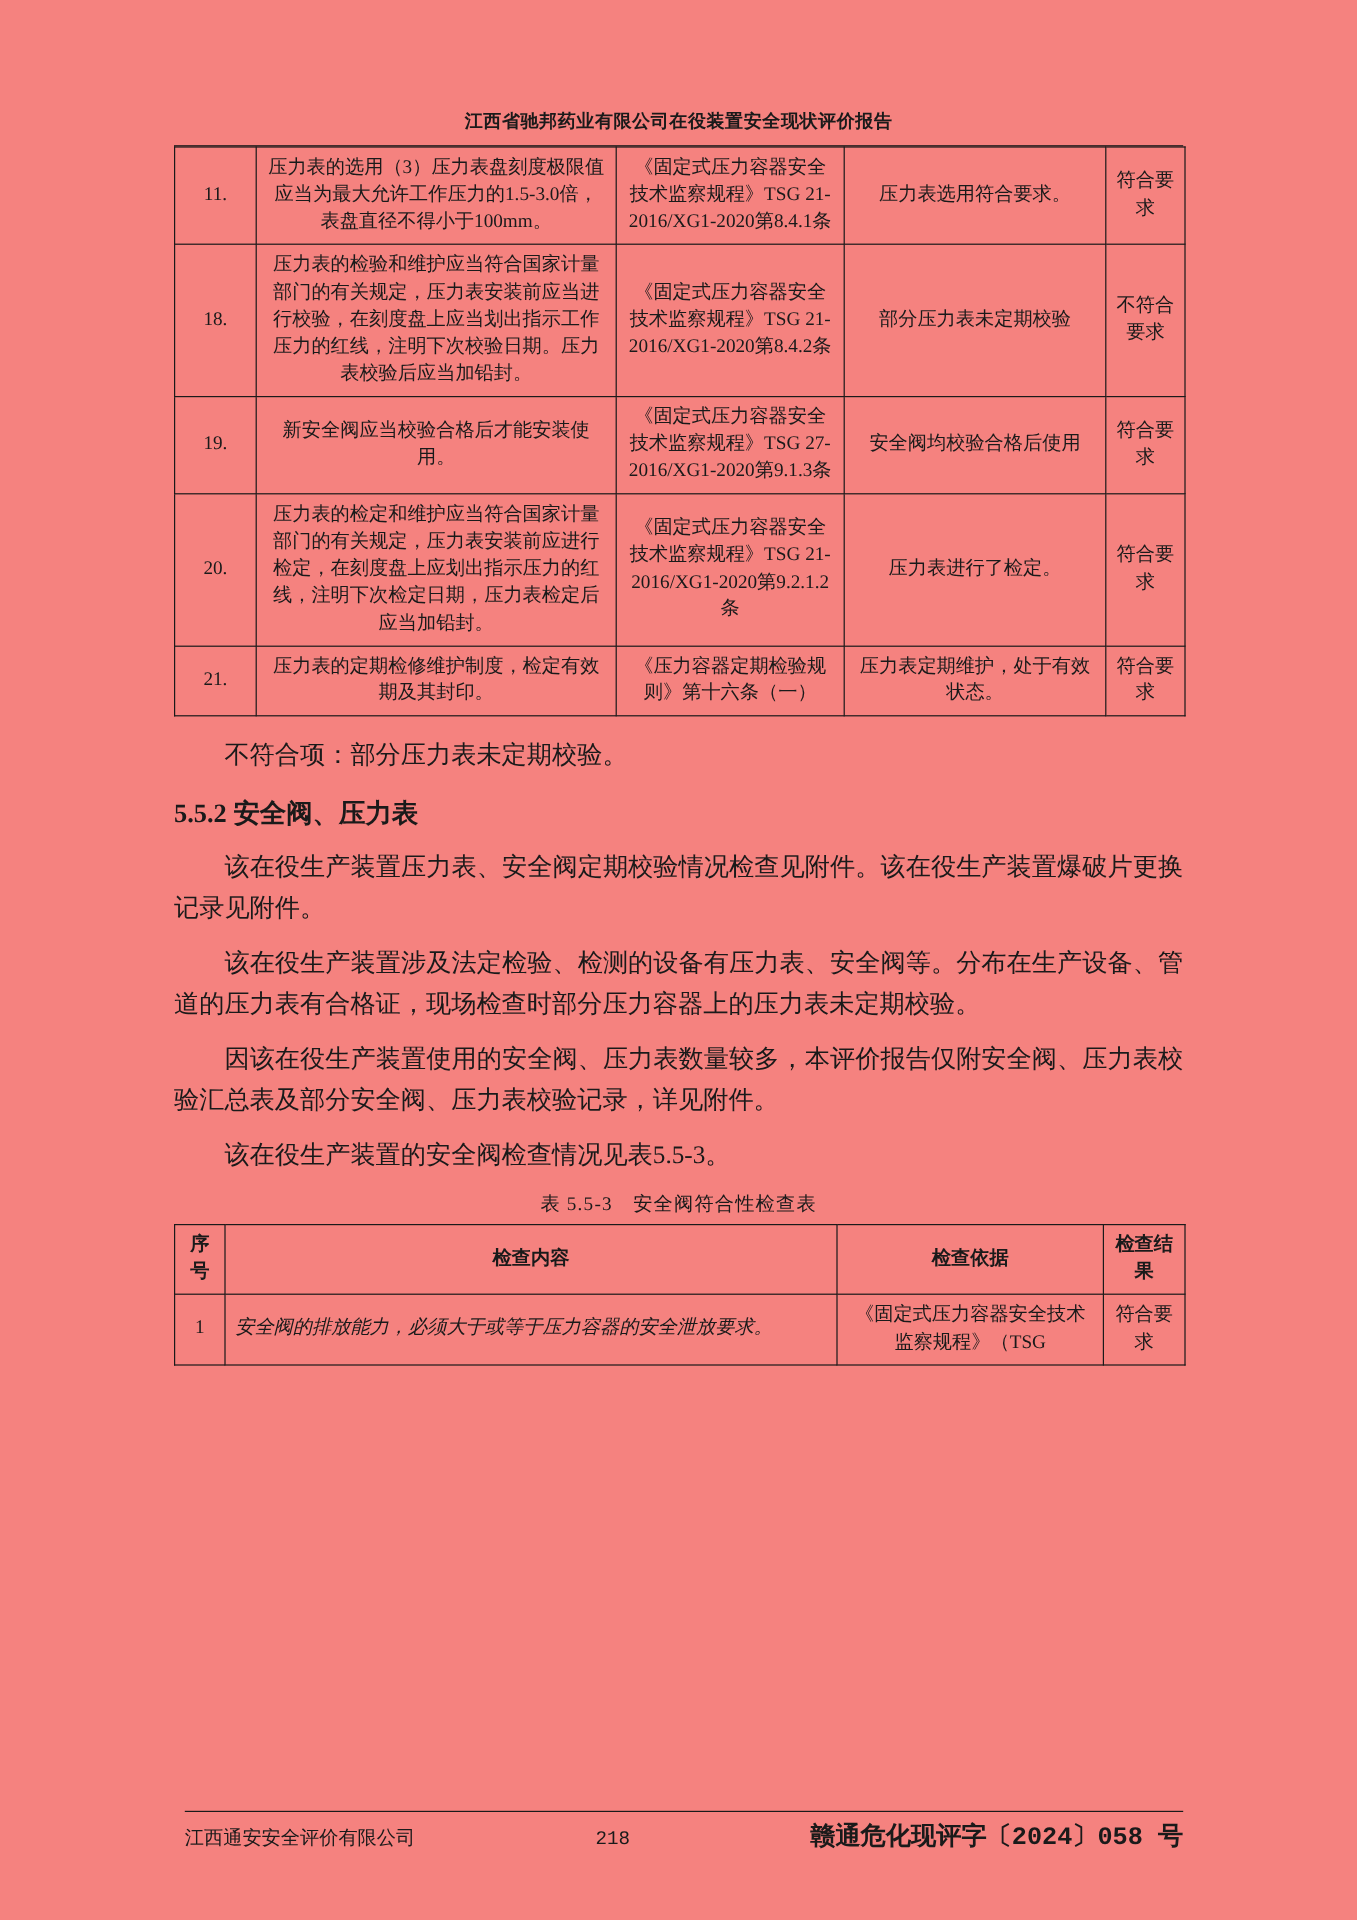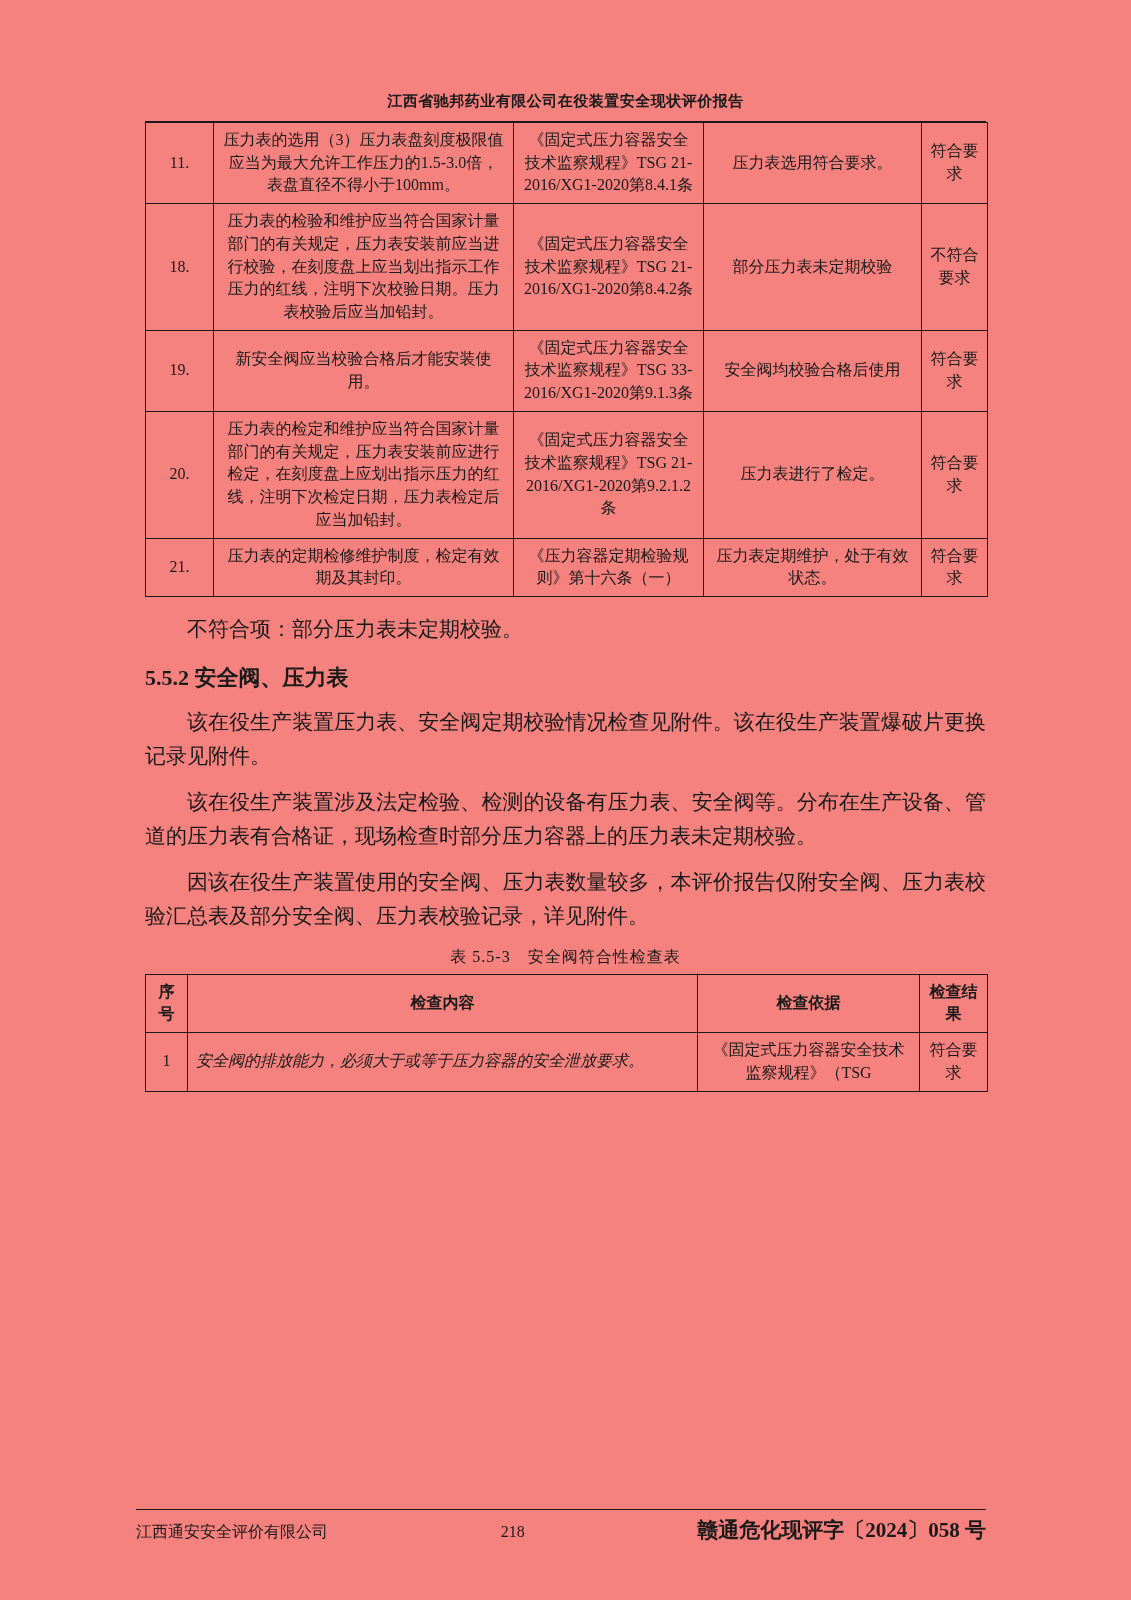--- a/index.html
+++ b/index.html
@@ -95,23 +95,24 @@
   }
   .t2 .c-no { width: 42px; }
   .t2 .c-content { width: 510px; }
   .t2 .c-basis { width: 222px; }
   .t2 .c-result { width: 68px; }
   .t2 .hdr { font-weight: bold; }
   .t2 .left { text-align: justify; text-align-last: left; font-style: italic; }
 
   .footer {
     position: absolute;
-    left: 136px;
+    left: 154px;
     right: 145px;
     bottom: 56px;
+    font-family: Liberation Mono, monospace;
   }
   .footer-rule {
     border-bottom: 1.5px solid #1a1a1a;
     margin-bottom: 6px;
   }
   .footer-row {
     display: flex;
     align-items: baseline;
     justify-content: space-between;
     font-size: 16px;
@@ -147,21 +148,21 @@
       <tr>
         <td>18.</td>
         <td class="cell-just">压力表的检验和维护应当符合国家计量部门的有关规定，压力表安装前应当进行校验，在刻度盘上应当划出指示工作压力的红线，注明下次校验日期。压力表校验后应当加铅封。</td>
         <td>《固定式压力容器安全技术监察规程》TSG 21-2016/XG1-2020第8.4.2条</td>
         <td>部分压力表未定期校验</td>
         <td>不符合要求</td>
       </tr>
       <tr>
         <td>19.</td>
         <td class="cell-just">新安全阀应当校验合格后才能安装使用。</td>
-        <td>《固定式压力容器安全技术监察规程》TSG 33-2016/XG1-2020第9.1.3条</td>
+        <td>《固定式压力容器安全技术监察规程》TSG 27-2016/XG1-2020第9.1.3条</td>
         <td>安全阀均校验合格后使用</td>
         <td>符合要求</td>
       </tr>
       <tr>
         <td>20.</td>
         <td class="cell-just">压力表的检定和维护应当符合国家计量部门的有关规定，压力表安装前应进行检定，在刻度盘上应划出指示压力的红线，注明下次检定日期，压力表检定后应当加铅封。</td>
         <td>《固定式压力容器安全技术监察规程》TSG 21-2016/XG1-2020第9.2.1.2条</td>
         <td>压力表进行了检定。</td>
         <td>符合要求</td>
       </tr>
@@ -175,20 +176,21 @@
     </tbody>
   </table>
 
   <div class="noncompliance">不符合项：部分压力表未定期校验。</div>
 
   <h3 class="section">5.5.2 安全阀、压力表</h3>
 
   <p class="para">该在役生产装置压力表、安全阀定期校验情况检查见附件。该在役生产装置爆破片更换记录见附件。</p>
   <p class="para">该在役生产装置涉及法定检验、检测的设备有压力表、安全阀等。分布在生产设备、管道的压力表有合格证，现场检查时部分压力容器上的压力表未定期校验。</p>
   <p class="para">因该在役生产装置使用的安全阀、压力表数量较多，本评价报告仅附安全阀、压力表校验汇总表及部分安全阀、压力表校验记录，详见附件。</p>
+  <p class="para">该在役生产装置的安全阀检查情况见表5.5-3。</p>
 
   <div class="table-caption">表 5.5-3　安全阀符合性检查表</div>
 
   <table class="doc-table t2">
     <colgroup>
       <col class="c-no">
         <col class="c-content">
         <col class="c-basis">
         <col class="c-result">
     </colgroup>

